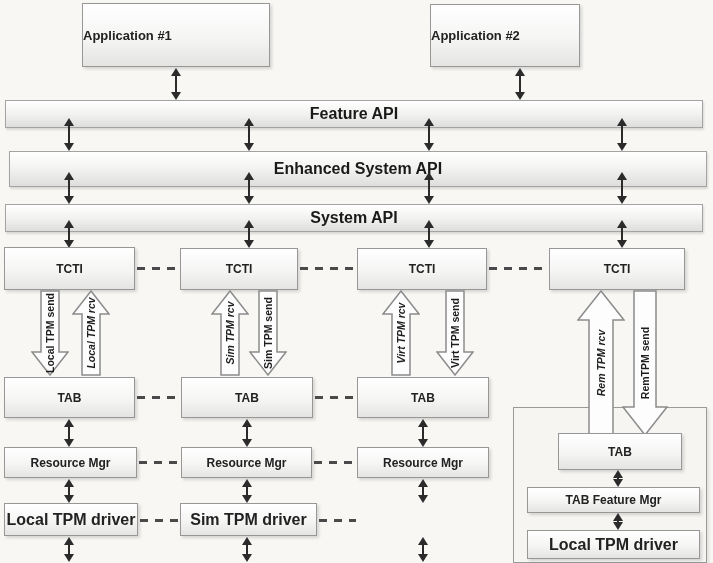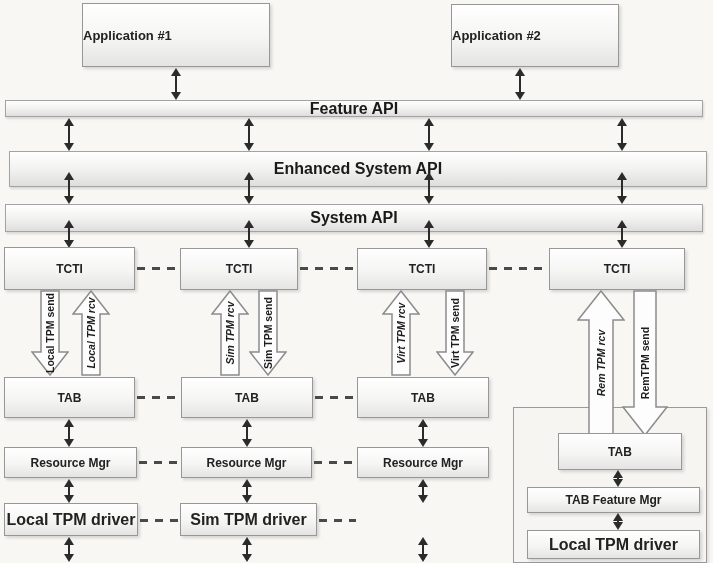--- a/index.html
+++ b/index.html
@@ -49,36 +49,36 @@
   .ital{font-style:italic}
 </style>
 </head>
 <body>
 
 <div id="canvas">
 
   <div class="box appbox" style="left:82px;top:3px;width:188px;height:64px">
     <span>Application #1</span>
   </div>
-  <div class="box appbox" style="left:451px;top:4px;width:168px;height:63px">
+  <div class="box appbox" style="left:430px;top:4px;width:150px;height:63px">
     <span>Application #2</span>
   </div>
 
   <div class="va" style="left:171px;top:68px;height:32px">
       <i class="ln"></i>
       <i class="hu"></i>
       <i class="hd"></i>
     </div>
   <div class="va" style="left:515px;top:68px;height:32px">
       <i class="ln"></i>
       <i class="hu"></i>
       <i class="hd"></i>
     </div>
 
-  <div class="bar" style="left:5px;top:100px;width:698px;height:17px">
+  <div class="bar" style="left:5px;top:100px;width:698px;height:28px">
     <span>Feature API</span>
   </div>
   <div class="bar" style="left:9px;top:151px;width:698px;height:36px">
     <span>Enhanced System API</span>
   </div>
   <div class="bar" style="left:5px;top:204px;width:698px;height:28px">
     <span>System API</span>
   </div>
 
   <div class="va" style="left:64px;top:118px;height:33px">

